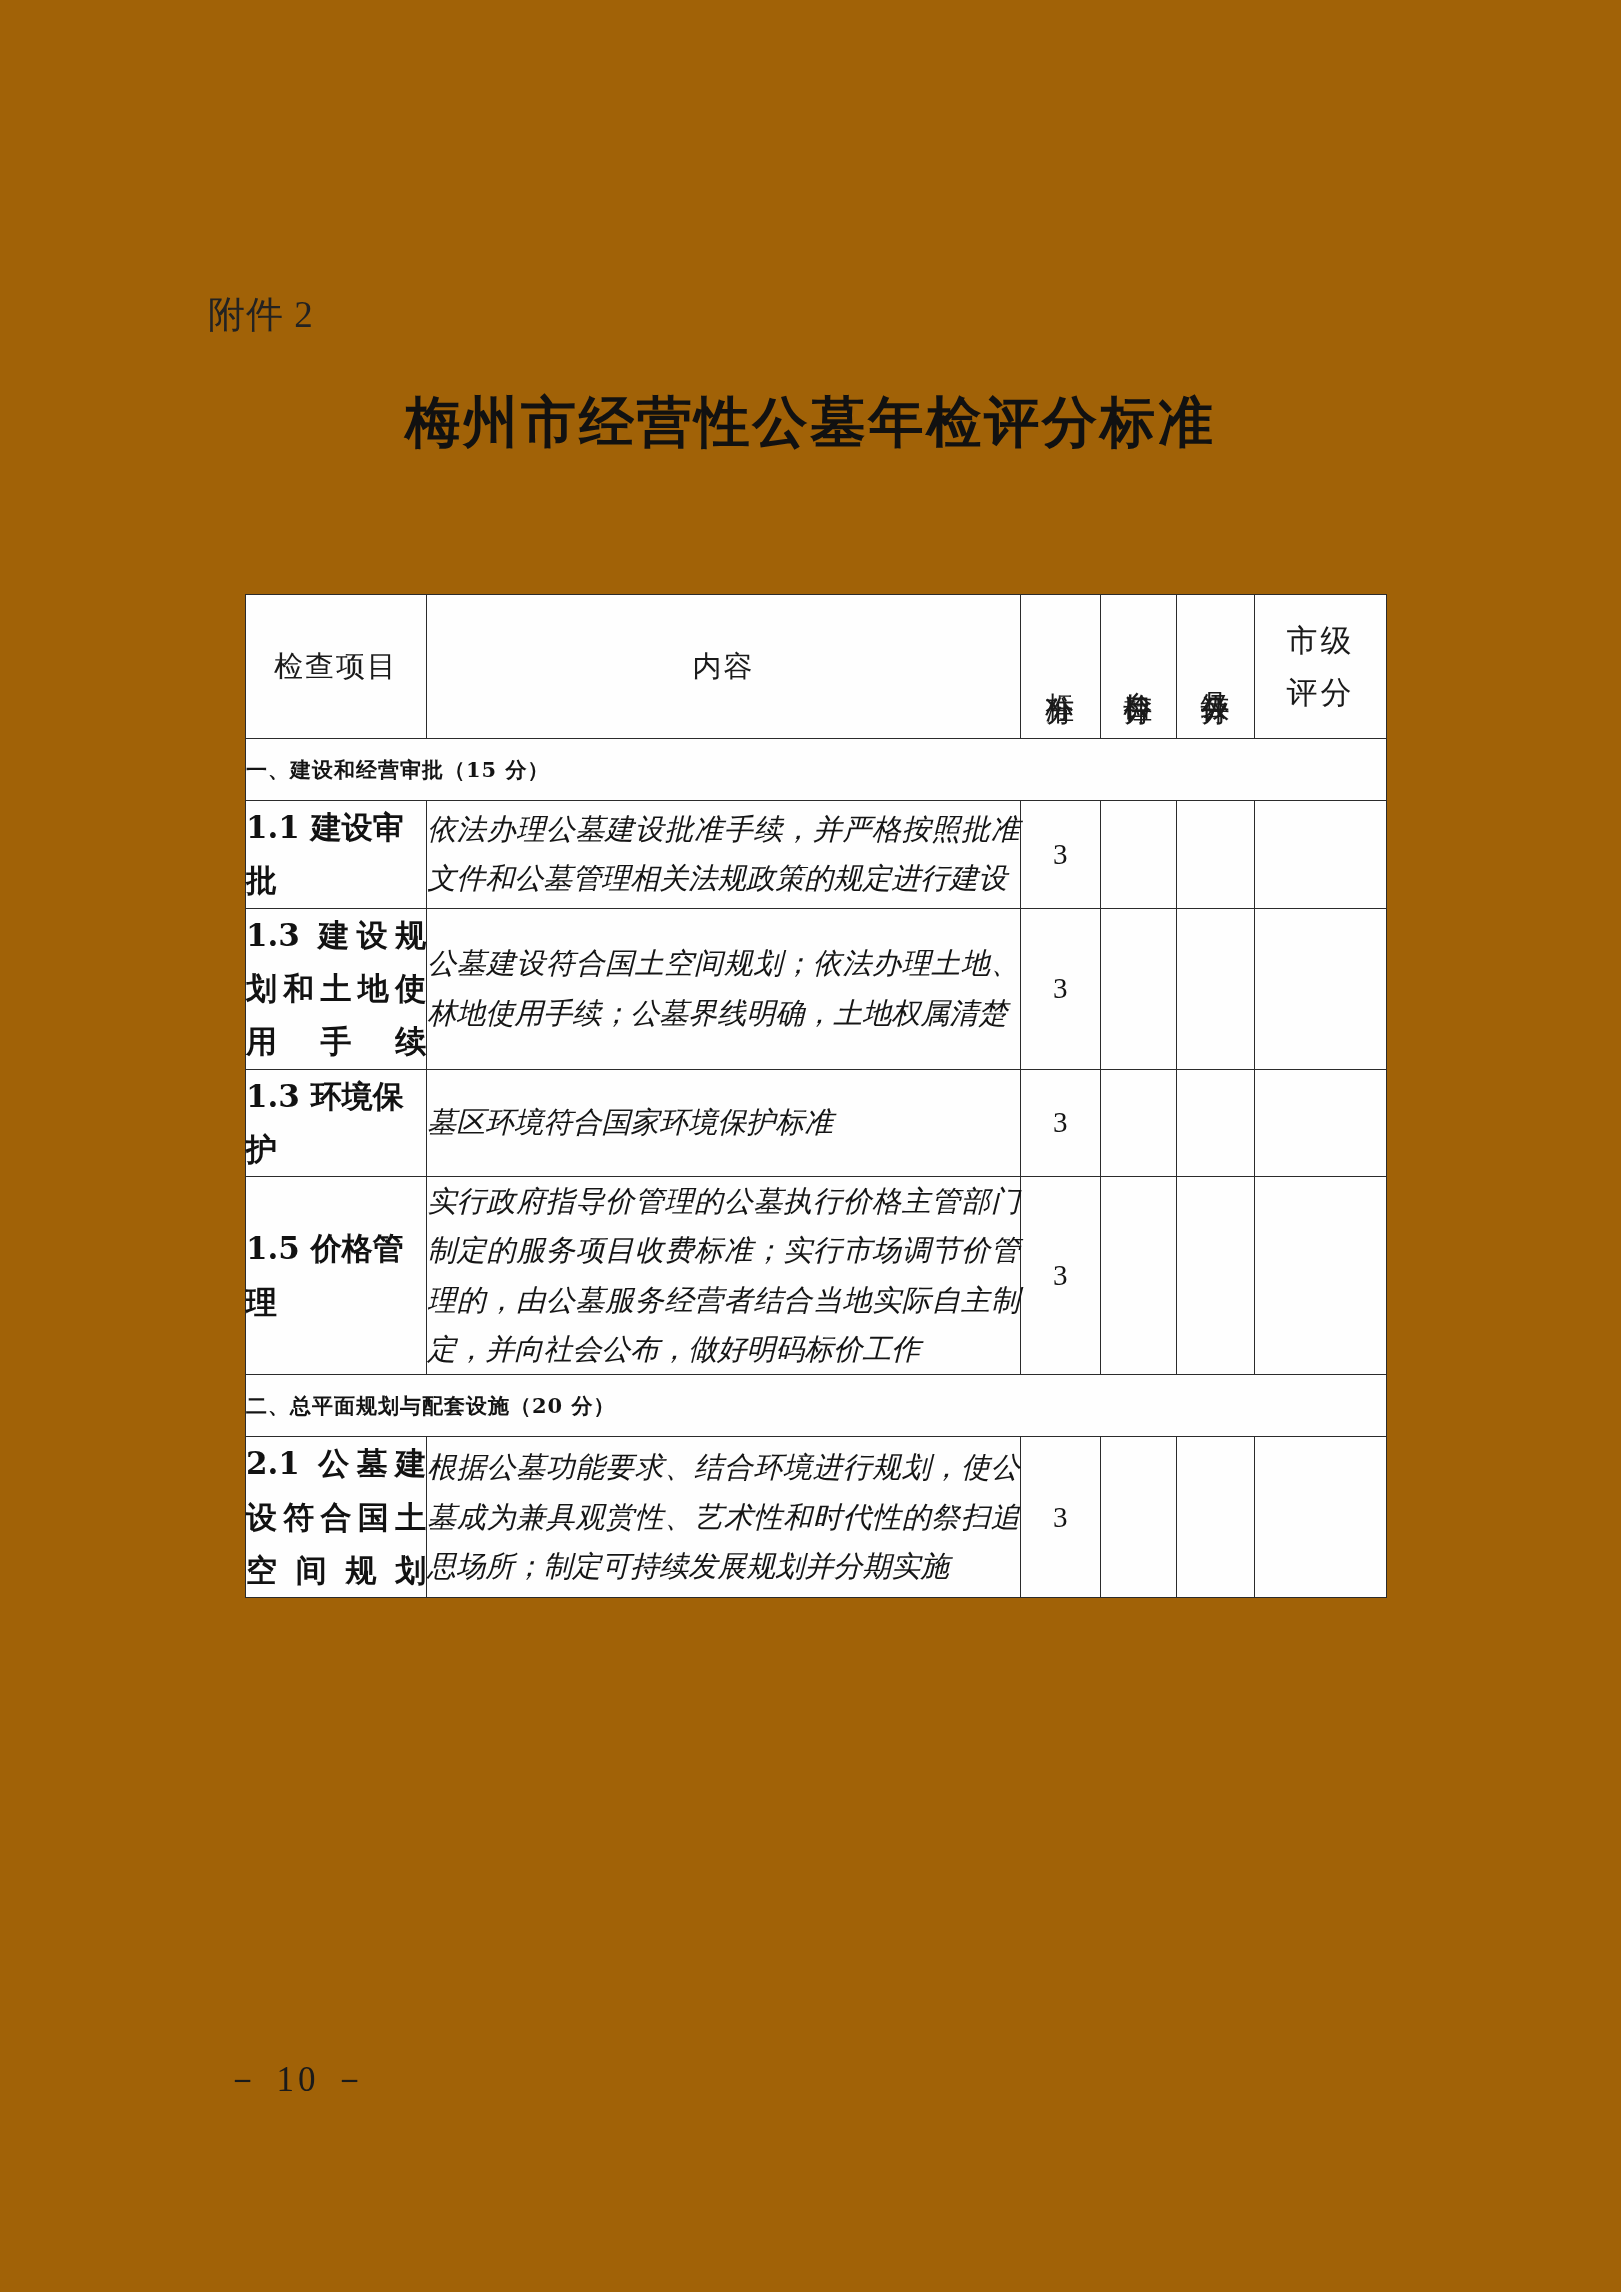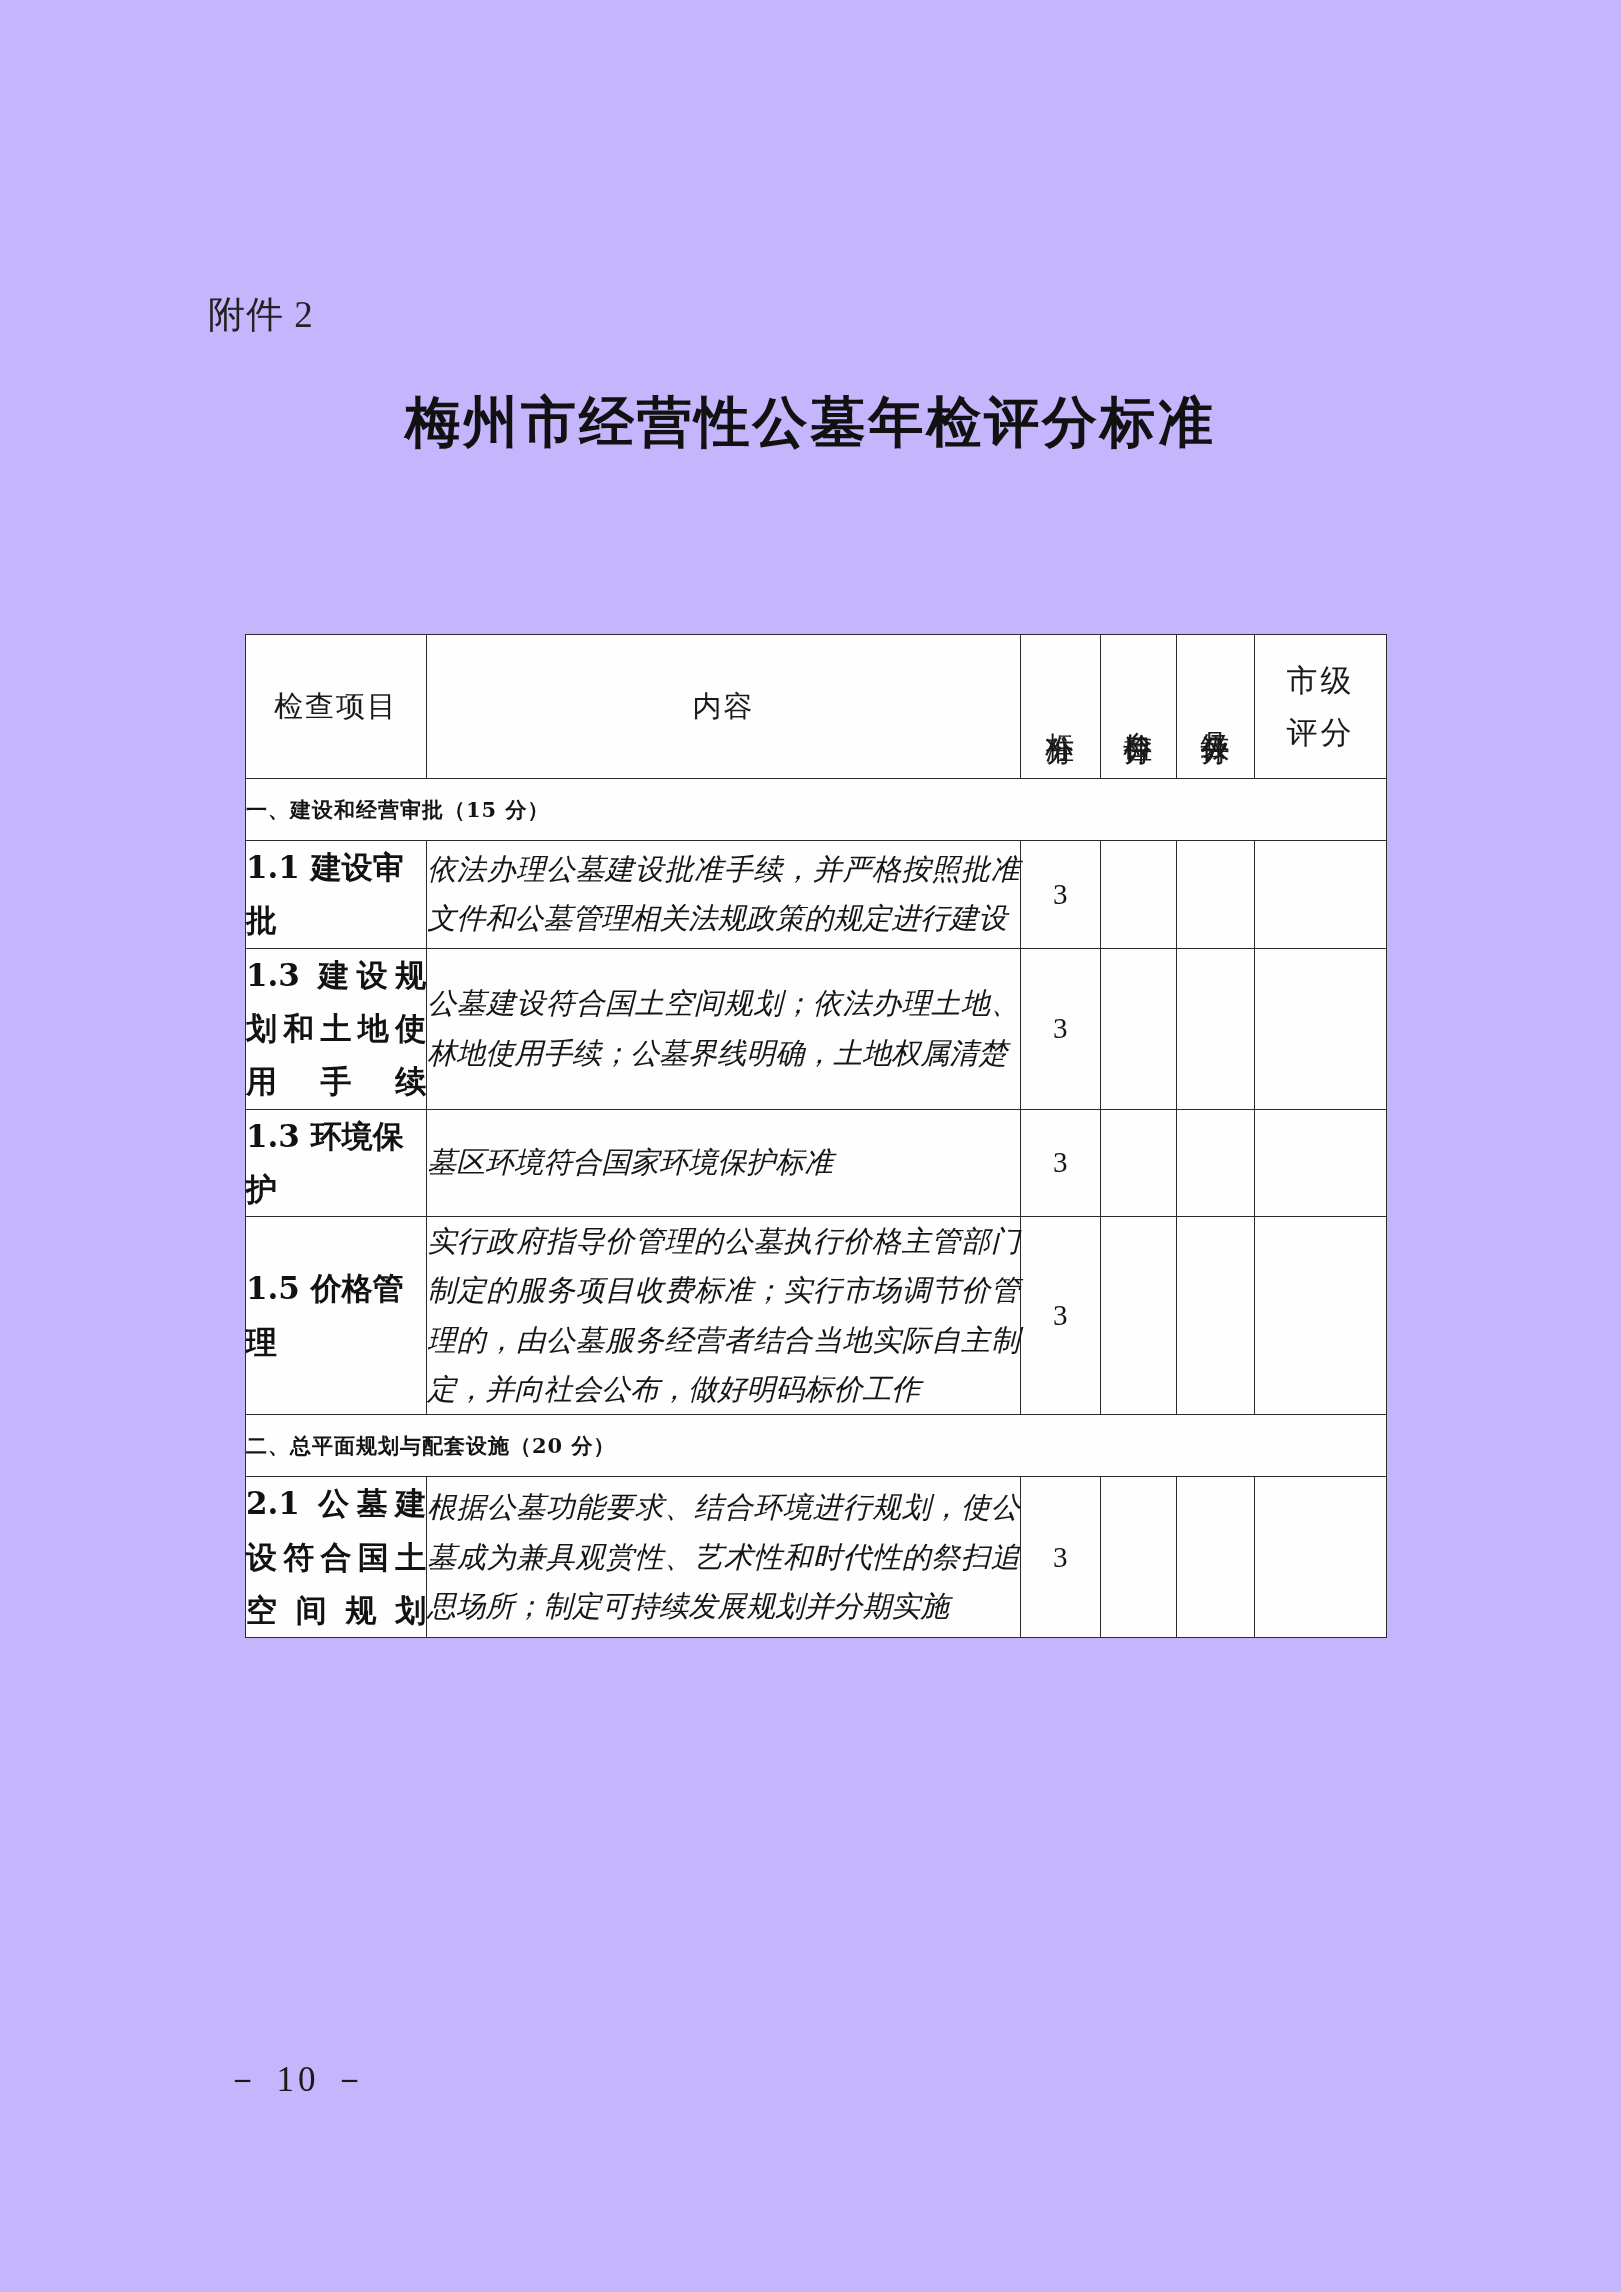--- a/index.html
+++ b/index.html
@@ -12,21 +12,21 @@
     height: 2293px;
     position: relative;
     font-family: "Liberation Serif", "DejaVu Serif", serif;
     color: #1a1a1a;
     overflow: hidden;
   }
 
   .page {
     position: absolute;
     inset: 0;
-    background: #c4b5fd;
+    background: #a16207;
   }
 
   
   .attach-label {
     position: absolute;
     left: 208px;
     top: 290px;
     font-size: 37px;
     letter-spacing: 1px;
     color: #222;
@@ -46,21 +46,20 @@
     letter-spacing: 2.9px;
     color: #111;
   }
 
   
   .tbl-wrap {
     position: absolute;
     left: 245px;
     top: 594px;
     width: 1142px;
-    margin-top: 40px;
   }
   table.score-table {
     border-collapse: collapse;
     width: 1142px;
     table-layout: fixed;
   }
   table.score-table td,
   table.score-table th {
     border: 1.6px solid #2b2b2b;
     vertical-align: middle;

